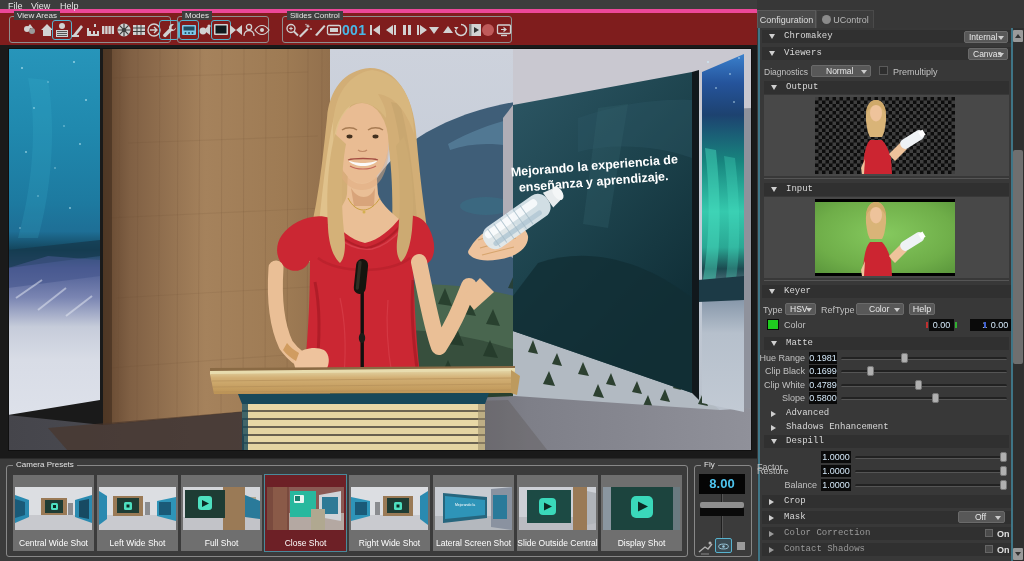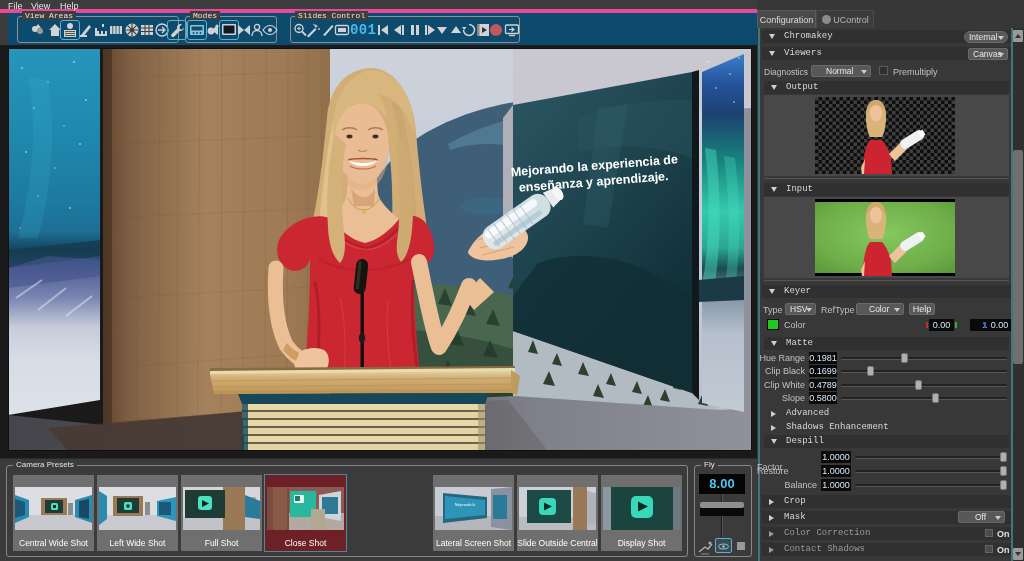--- a/index.html
+++ b/index.html
@@ -7,21 +7,21 @@
   font-family:"Liberation Sans", sans-serif; }
 .abs { position:absolute; }
 #app { position:relative; width:1024px; height:561px; background:#3b3b3b; }
 
 
 #menubar { position:absolute; left:0; top:0; width:1024px; height:13px;
   background:#3d3d3d; color:#e6e6e6; font-size:9px; border-bottom:4px solid #ec4899;}
 #menubar span { position:absolute; top:1px; }
 
 
-#toolbar { position:absolute; left:8px; top:13px; width:757px; height:32px; background:#0c4a6e;font-family:Liberation Mono, monospace; }
+#toolbar { position:absolute; left:0; top:13px; width:757px; height:32px; background:#7f1d1d; }
 .grpbox { position:absolute; border:1px solid #8f8f8f; border-radius:3px; height:27px; top:3px; }
 .grplabel { position:absolute; top:-6px; left:4px; background:#3e3e3e; color:#e2e2e2;
   font-size:8px; padding:0 3px; white-space:nowrap; }
 .ticon { position:absolute; top:5px; width:16px; height:16px; color:#d2d2d2; }
 .ticon svg { width:16px; height:16px; display:block; }
 .hilite { outline:1px solid #57b3cf; outline-offset:1px; border-radius:1px; }
 
 
 #viewport { position:absolute; left:0; top:45px; width:757px; height:413px; background:#1a1a1a; }
 
@@ -588,20 +588,35 @@
               <rect x="6" y="0" width="14" height="43" fill="#8a5a48"></rect>
           <rect x="23" y="4" width="26" height="26" fill="#28b89e"></rect>
           <rect x="27" y="8" width="10" height="8" rx="1" fill="#e8f4f0"></rect>
               <rect x="28" y="9" width="5" height="5" fill="#18806e"></rect>
           <path d="M52 8 L74 4 L74 34 L52 30z" fill="#cfd4d8"></path>
               <rect x="55" y="10" width="16" height="17" fill="#2e7a96"></rect>
           <rect x="44" y="22" width="14" height="21" fill="#b0a890"></rect>
         </svg></div>
         <div class="lbl">Close Shot</div>
       </div>
+      <div class="cam" style="left:342px;">
+        <div class="timg"><svg width="77" height="43">
+          <rect width="77" height="43" fill="#dcdee2"></rect>
+              <rect y="28" width="77" height="15" fill="#c9cacf"></rect>
+          <path d="M77 4 L69 9 L69 32 L77 38z" fill="#2a8ab0"></path>
+          <path d="M0 10 L19 14 L19 29 L0 34z" fill="#2e94b8"></path>
+              <rect x="4" y="15" width="12" height="13" fill="#1a5a78"></rect>
+          <rect x="32" y="9" width="30" height="20" fill="#9a7a56"></rect>
+          <rect x="36" y="11" width="22" height="15" fill="#1e3c34"></rect>
+          <rect x="43" y="15" width="8" height="8" rx="1.5" fill="#4ee0c0"></rect>
+              <rect x="45.5" y="17.5" width="3" height="3" fill="#0c2a24"></rect>
+          <rect x="24" y="15" width="5" height="13" fill="#8a8c90"></rect>
+        </svg></div>
+        <div class="lbl">Right Wide Shot</div>
+      </div>
       <div class="cam" style="left:426px;">
         <div class="timg"><svg width="77" height="43">
           <rect width="77" height="43" fill="#c8ccd2"></rect>
               <rect y="29" width="77" height="14" fill="#b4b8be"></rect>
           <path d="M8 6 L52 10 L52 31 L8 36z" fill="#26667e"></path>
           <path d="M10 9 L50 13 L50 28 L10 32z" fill="#2e94b8"></path>
           <text x="30" y="19" font-family="Liberation Sans" font-size="3.5" fill="#fff" text-anchor="middle">Mejorando la</text>
           <path d="M56 2 L77 0 L77 43 L56 40z" fill="#8a92a0"></path>
           <rect x="58" y="8" width="14" height="24" fill="#2a7a9a"></rect>
         </svg></div>
@@ -661,21 +676,21 @@
       <div class="tab" style="left:59px; width:58px; background:#3c3c3c; line-height:18px; border:1px solid #4a4a4a; border-bottom:none; color:#b8b8b8;">
         <span style="position:absolute;left:5px;top:4px;width:9px;height:9px;border-radius:50%;background:#8a8a8a;"></span>
         <span style="margin-left:12px;">UControl</span></div>
     </div>
     <div class="abs" style="left:3px; top:28px; width:251px; height:533px; background:#383838;"></div>
 
     <div class="hdr" style="top:30px;">
         <span class="tri down"></span>
         <span class="htxt">Chromakey</span>
       </div>
-    <div class="drop" style="left:207px; top:31px; width:44px;border-radius:6px;">Internal</div>
+    <div class="drop" style="left:207px; top:31px; width:44px;">Internal</div>
 
     <div class="hdr" style="top:47px;">
         <span class="tri down"></span>
         <span class="htxt">Viewers</span>
       </div>
     <div class="drop" style="left:211px; top:48px; width:40px;">Canvas</div>
 
     <div class="rlabel" style="left:7px; top:66px; font-size:8.5px;">Diagnostics</div>
     <div class="drop" style="left:54px; top:65px; width:60px; padding-left:14px;">Normal</div>
     <div class="abs" style="left:122px; top:66px; width:9px; height:9px; background:#2e2e2e; border:1px solid #5a5a5a;"></div>

